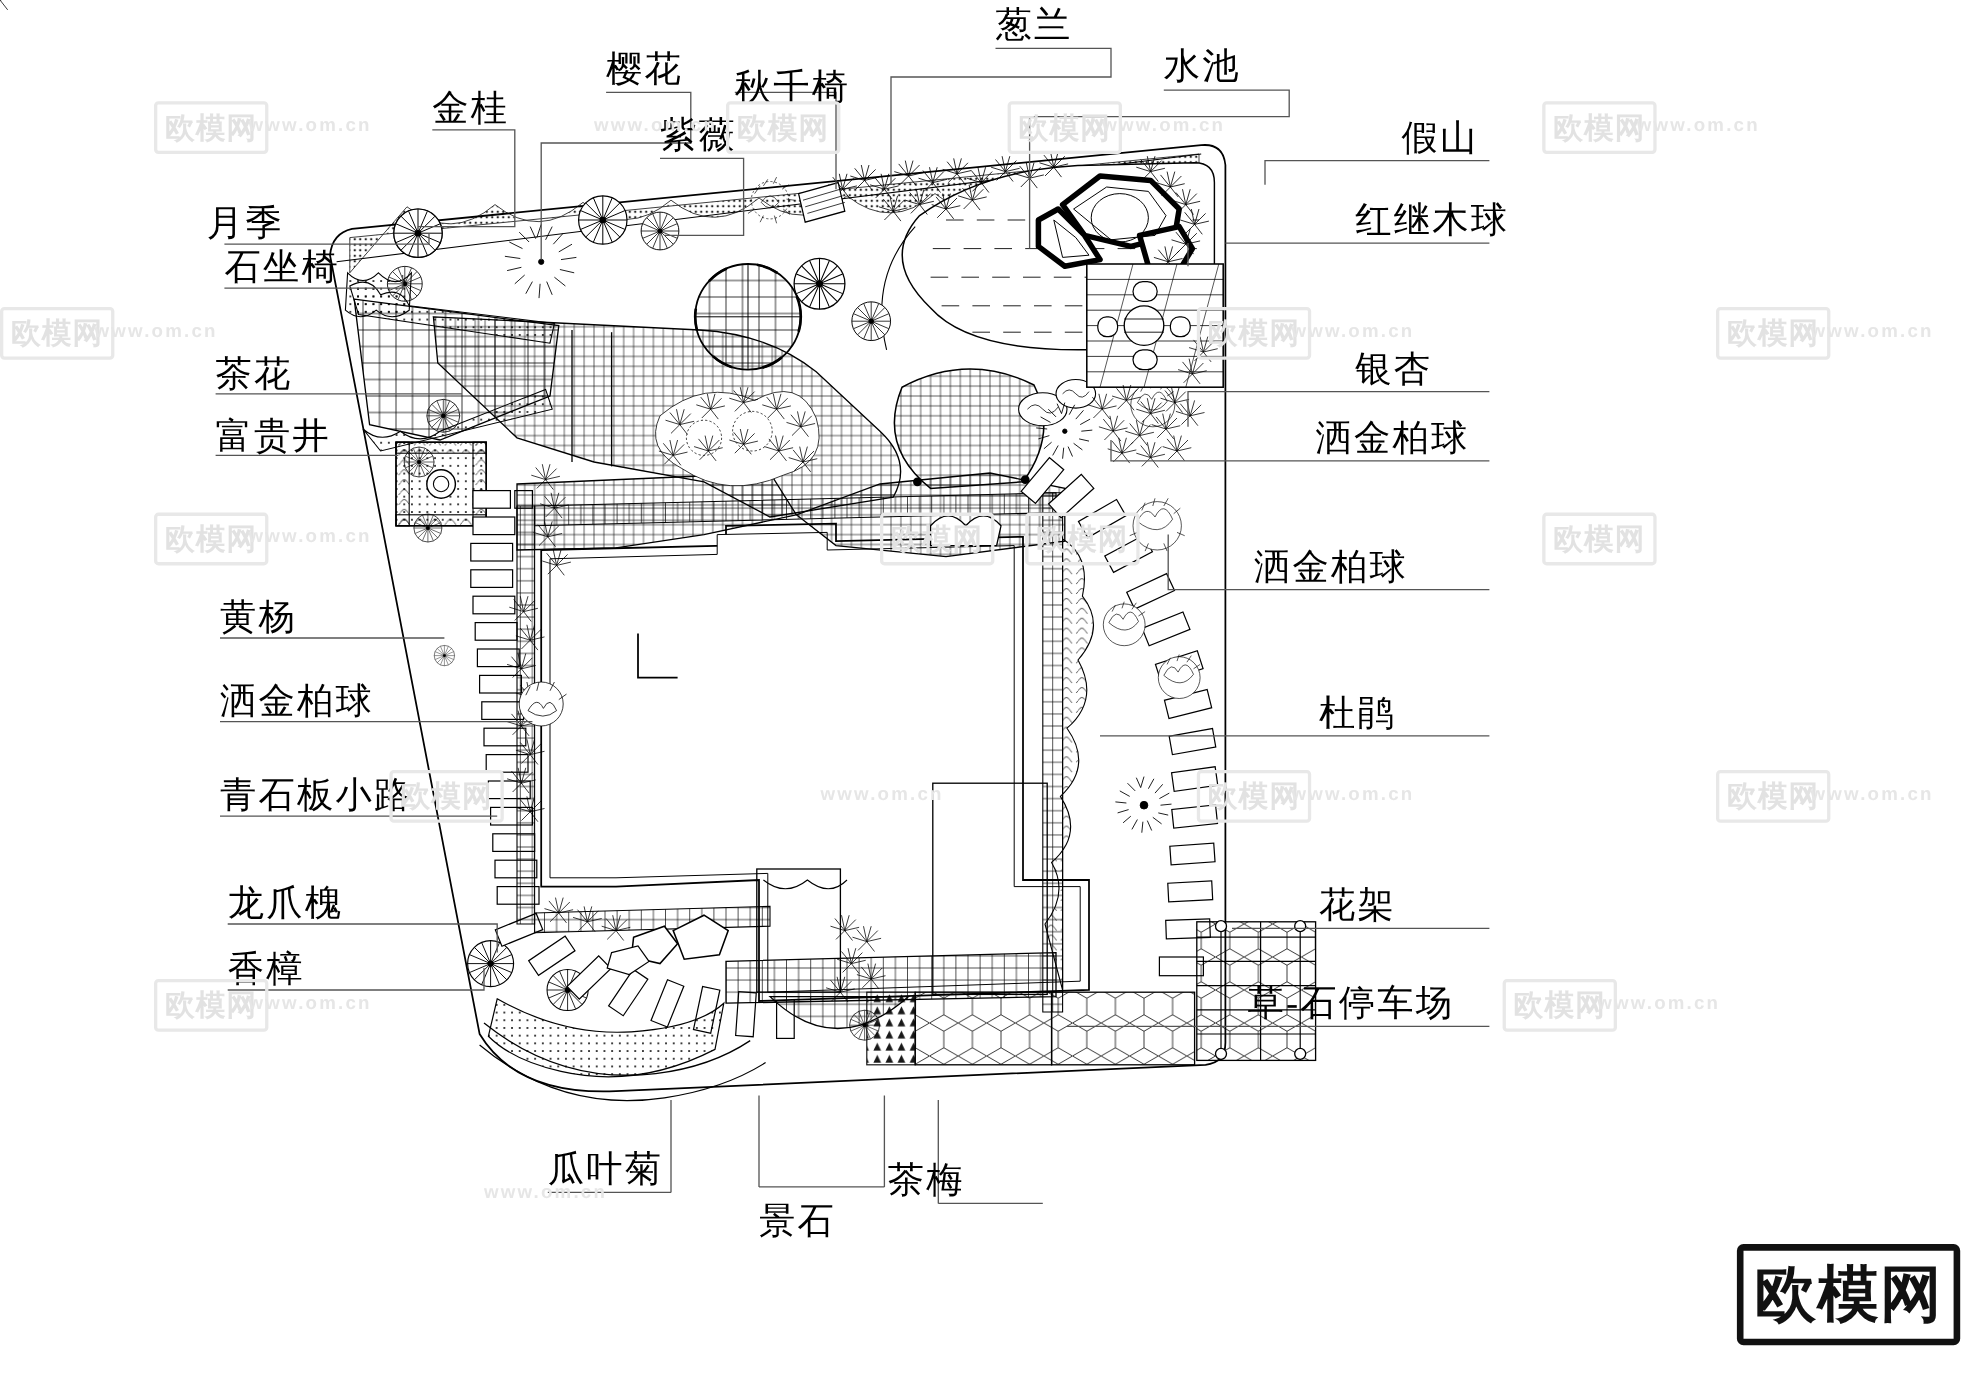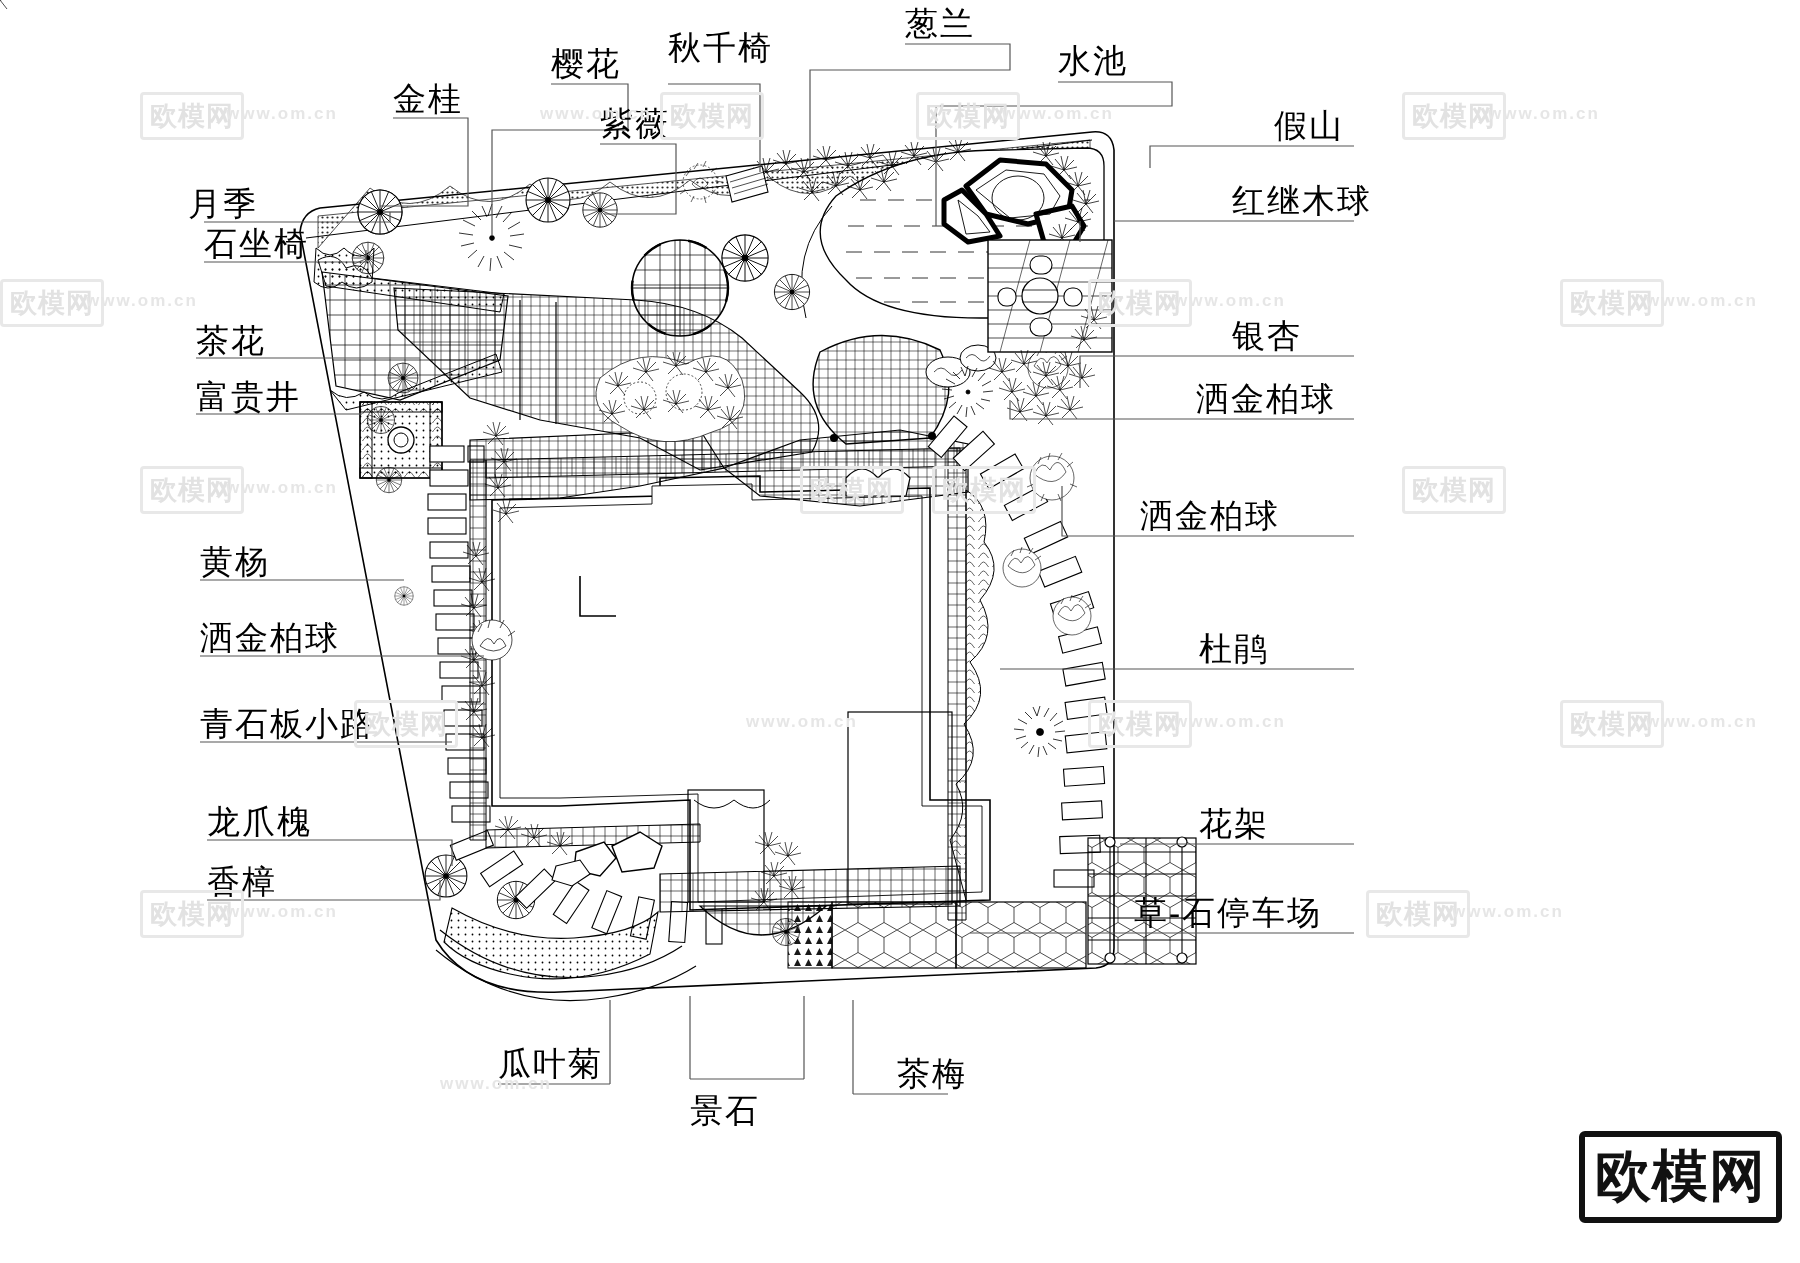--- a/index.html
+++ b/index.html
@@ -597,21 +597,21 @@
       <path d="M690 1079 H804 M690 1079 V996 M804 1079 V996"></path>
       <path d="M853 1094 H948 M853 1094 V1000"></path>
     </g>
   </svg>
 
   <div id="labels">
 
     <div class="lbl" style="left:393px;top:83px">金桂</div>
     <div class="lbl" style="left:551px;top:48px">樱花</div>
     <div class="lbl" style="left:600px;top:108px">紫薇</div>
-    <div class="lbl" style="left:668px;top:32px">秋千椅</div>
+    <div class="lbl" style="left:668px;top:64px">秋千椅</div>
     <div class="lbl" style="left:905px;top:8px">葱兰</div>
     <div class="lbl" style="left:1058px;top:45px">水池</div>
 
     <div class="lbl" style="left:188px;top:188px">月季</div>
     <div class="lbl" style="left:204px;top:228px">石坐椅</div>
     <div class="lbl" style="left:196px;top:325px">茶花</div>
     <div class="lbl" style="left:196px;top:381px">富贵井</div>
     <div class="lbl" style="left:200px;top:546px">黄杨</div>
     <div class="lbl" style="left:200px;top:622px">洒金柏球</div>
     <div class="lbl" style="left:200px;top:708px">青石板小路</div>
@@ -622,21 +622,21 @@
     <div class="lbl" style="left:1232px;top:185px">红继木球</div>
     <div class="lbl" style="left:1232px;top:320px">银杏</div>
     <div class="lbl" style="left:1196px;top:383px">洒金柏球</div>
     <div class="lbl" style="left:1140px;top:500px">洒金柏球</div>
     <div class="lbl" style="left:1199px;top:633px">杜鹃</div>
     <div class="lbl" style="left:1199px;top:808px">花架</div>
     <div class="lbl" style="left:1134px;top:897px">草-石停车场</div>
 
     <div class="lbl" style="left:498px;top:1048px">瓜叶菊</div>
     <div class="lbl" style="left:690px;top:1095px">景石</div>
-    <div class="lbl" style="left:897px;top:1058px">茶梅</div>
+    <div class="lbl" style="left:807px;top:1058px">茶梅</div>
   </div>
 
   <div id="watermarks">
       <div class="wm-box" style="left: 140px; top: 92px;">欧模网</div>
       <div class="wm-box" style="left: 916px; top: 92px;">欧模网</div>
       <div class="wm-box" style="left: 140px; top: 466px;">欧模网</div>
       <div class="wm-box" style="left: 1088px; top: 279px;">欧模网</div>
       <div class="wm-box" style="left: 140px; top: 890px;">欧模网</div>
       <div class="wm-box" style="left: 800px; top: 466px;">欧模网</div>
       <div class="wm-box" style="left: 932px; top: 466px;">欧模网</div>

